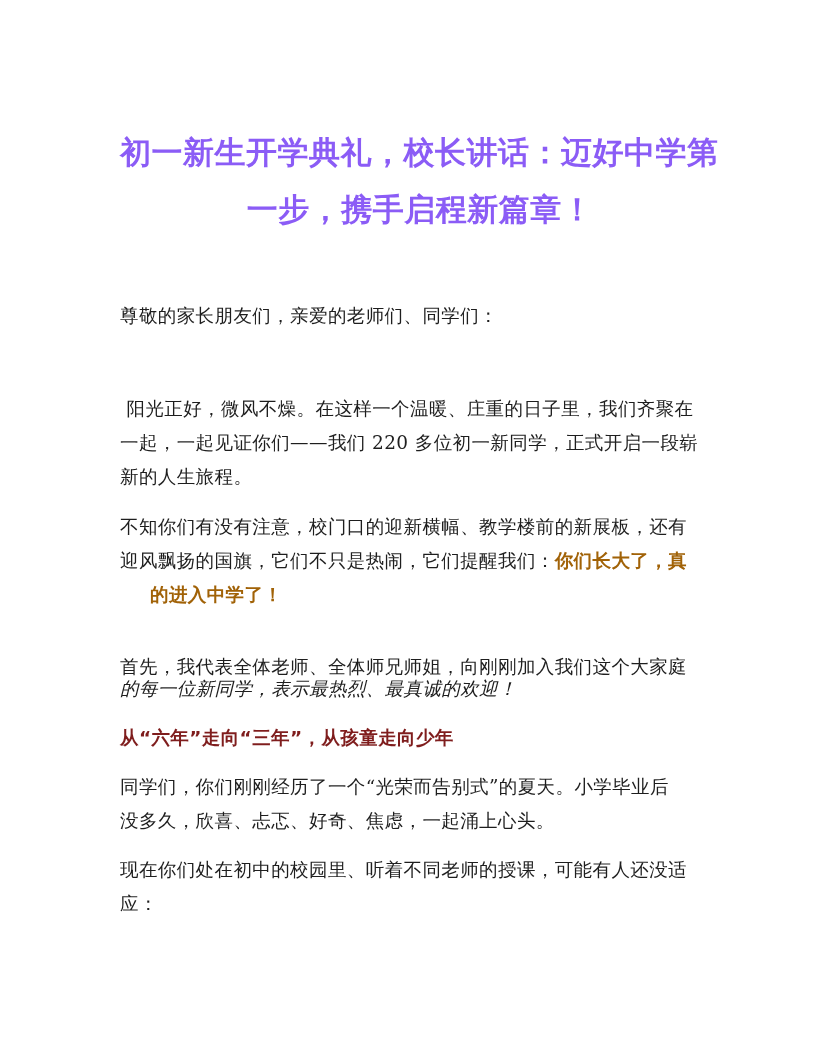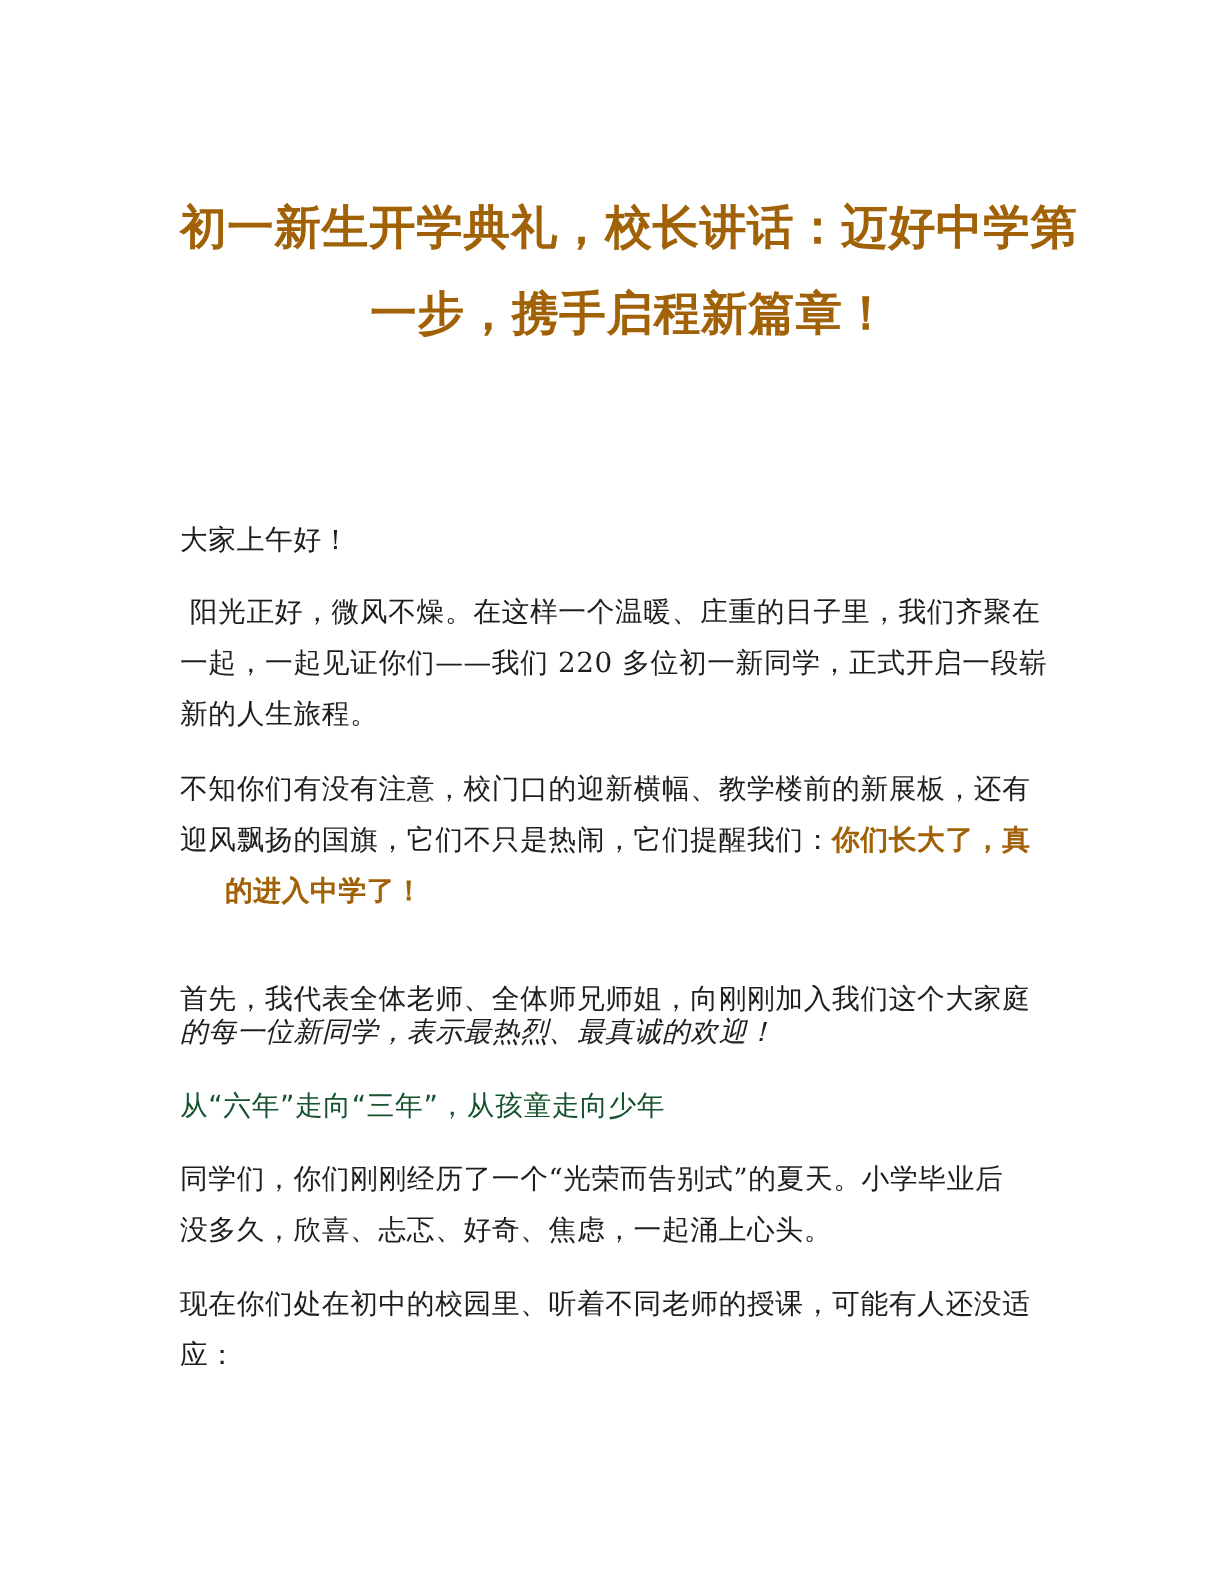--- a/index.html
+++ b/index.html
@@ -25,21 +25,21 @@
     .title-line {
       position: absolute;
       left: 120px;
       width: 600px;
       font-family: "DejaVu Sans", "Liberation Sans", sans-serif;
       font-weight: bold;
       font-size: 31px;
       line-height: 40px;
       height: 40px;
       white-space: nowrap;
-      color: #a16207;
+      color: #8b5cf6;
       letter-spacing: 0.5px;
     }
     .line {
       position: absolute;
       left: 120px;
       width: 580px;
       font-family: "DejaVu Serif", "Liberation Serif", serif;
       font-size: 18.5px;
       line-height: 26px;
       height: 26px;
@@ -50,41 +50,41 @@
     .bold {
       font-family: "DejaVu Sans", "Liberation Sans", sans-serif;
       font-weight: bold;
       color: #a16207;
     }
     .heading-line {
       position: absolute;
       left: 120px;
       width: 580px;
       font-family: "DejaVu Sans", "Liberation Sans", sans-serif;
-      font-weight: normal;
+      font-weight: bold;
       font-size: 18.5px;
       line-height: 26px;
       height: 26px;
       white-space: nowrap;
-      color: #14532d;
+      color: #7f1d1d;
       letter-spacing: 0.4px;
     }
   </style>
 </head>
 <body>
 
 <div class="page">
 
   <div>
     <div class="title-line" style="top:132px;">初一新生开学典礼，校长讲话：迈好中学第</div>
     <div class="title-line" style="top:189px;text-align:center;">一步，携手启程新篇章！</div>
   </div>
 
+  <div class="line" style="top:303px;">尊敬的家长朋友们，亲爱的老师们、同学们：</div>
 
-  <div class="line" style="top:348px;">大家上午好！</div>
 
   <div>
     <div class="line" style="top:396px;text-align:center;">阳光正好，微风不燥。在这样一个温暖、庄重的日子里，我们齐聚在</div>
     <div class="line" style="top:430px;">一起，一起见证你们——我们 220 多位初一新同学，正式开启一段崭</div>
     <div class="line" style="top:464px;">新的人生旅程。</div>
   </div>
 
   <div>
     <div class="line" style="top:514px;">不知你们有没有注意，校门口的迎新横幅、教学楼前的新展板，还有</div>
     <div class="line" style="top:548px;"><span>迎风飘扬的国旗，它们不只是热闹，它们提醒我们：</span><span class="bold">你们长大了，真</span></div>

